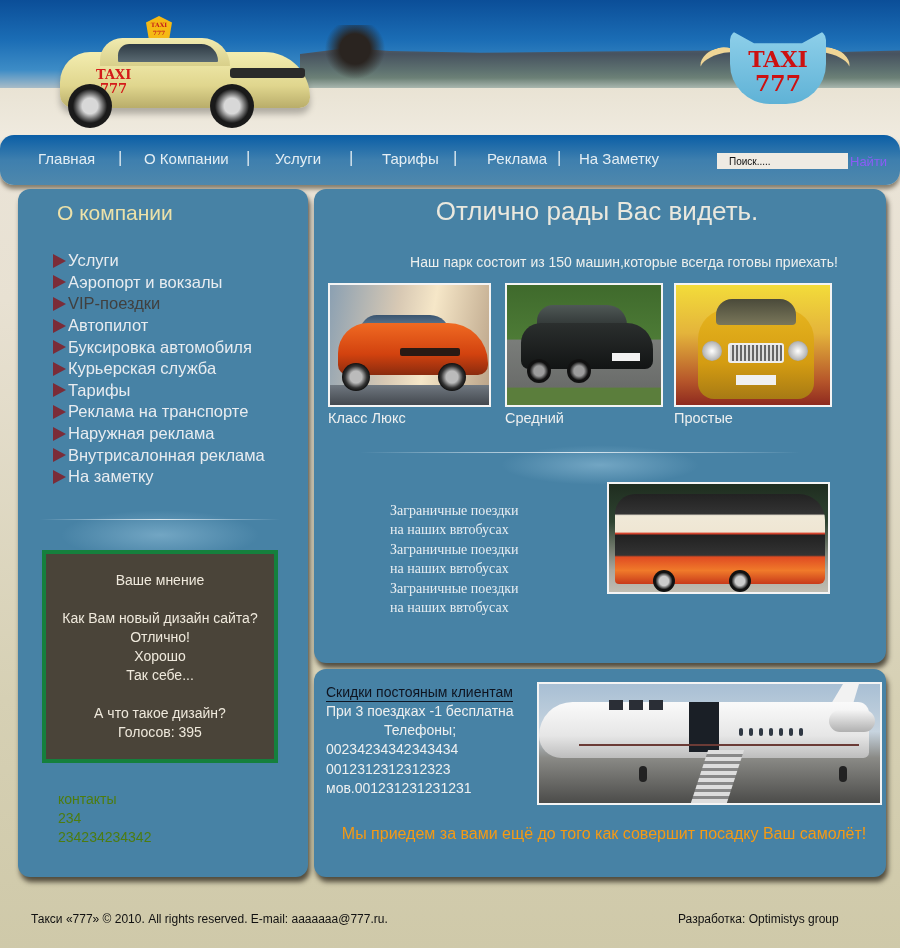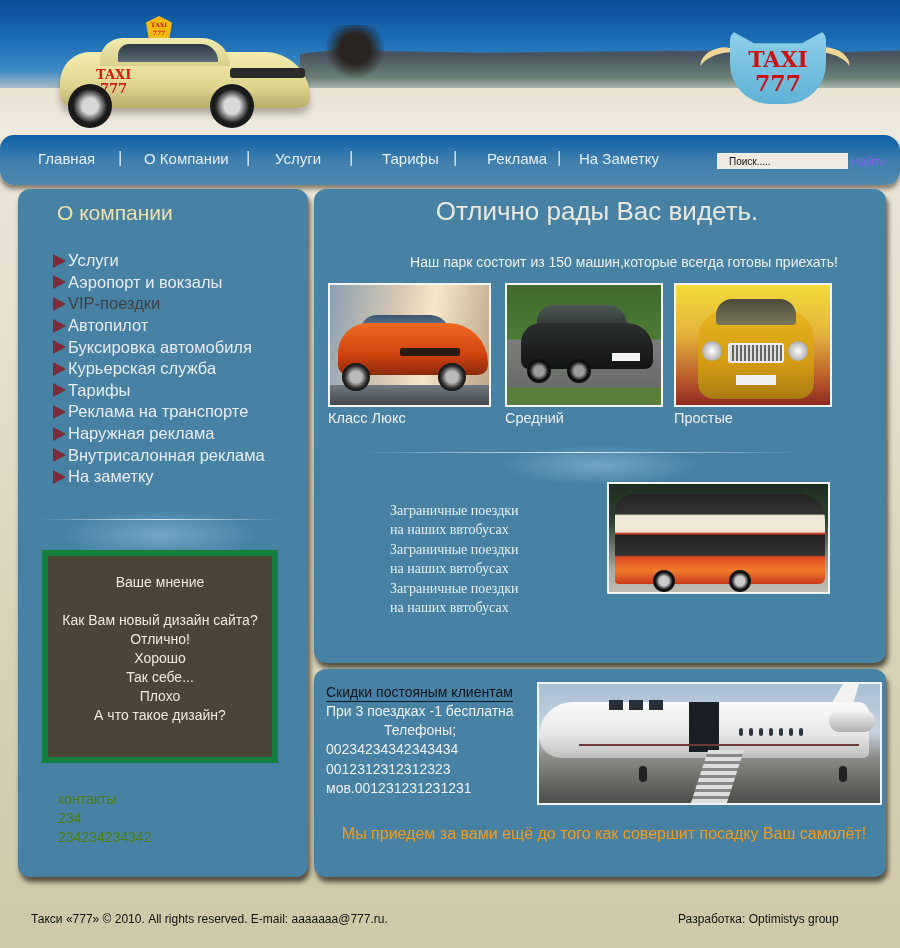--- a/index.html
+++ b/index.html
@@ -135,21 +135,21 @@
   .divider {
     position: absolute; height: 1px;
     background: linear-gradient(90deg, transparent, #a9c6d8 30%, #d9e6ee 50%, #a9c6d8 70%, transparent);
   }
   .glow {
     position: absolute; border-radius: 50%;
     background: radial-gradient(ellipse, rgba(150,195,220,.55), transparent 70%);
   }
   .poll {
     position: absolute; left: 42px; top: 550px; width: 236px; height: 213px;
-    background: #4a4439; border: 6px solid #15803d; color: #efe9dc;
+    background: #4a4439; border: 4px solid #15803d; color: #efe9dc;
     font-family: "Liberation Sans", sans-serif; font-size: 14px; text-align: center;
   }
   .poll .ptitle { position: absolute; left: 0; width: 100%; top: 18px; }
   .poll .pq { position: absolute; left: 0; width: 100%; top: 56px; }
   .poll .opt { position: absolute; left: 0; width: 100%; cursor: pointer; }
   .contacts {
     position: absolute; left: 58px; top: 790px; color: #4d7c0f; font-size: 14px;
     font-family: "Liberation Sans", sans-serif; line-height: 19px;
   }
   
@@ -351,22 +351,22 @@
 
 <div class="glow" style="left:60px;top:510px;width:200px;height:50px"></div>
 <div class="divider" style="left:40px;top:519px;width:240px"></div>
 
 <div class="poll">
   <div class="ptitle">Ваше мнение</div>
   <div class="pq">Как Вам новый дизайн сайта?</div>
   <div class="opt" style="top:75px">Отлично!</div>
   <div class="opt" style="top:94px">Хорошо</div>
   <div class="opt" style="top:113px">Так себе...</div>
-  <div class="opt" style="top:132px">Плохо</div>
   <div class="opt" style="top:151px">А что такое дизайн?</div>
+  <div class="opt" style="top:170px;cursor:default">Голосов: 395</div>
 </div>
 
 <div class="contacts">
   <div>контакты</div>
   <div>234</div>
   <div>234234234342</div>
 </div>
 
 <div class="panel main-top"></div>
 <div class="main-title">Отлично рады Вас видеть.</div>

